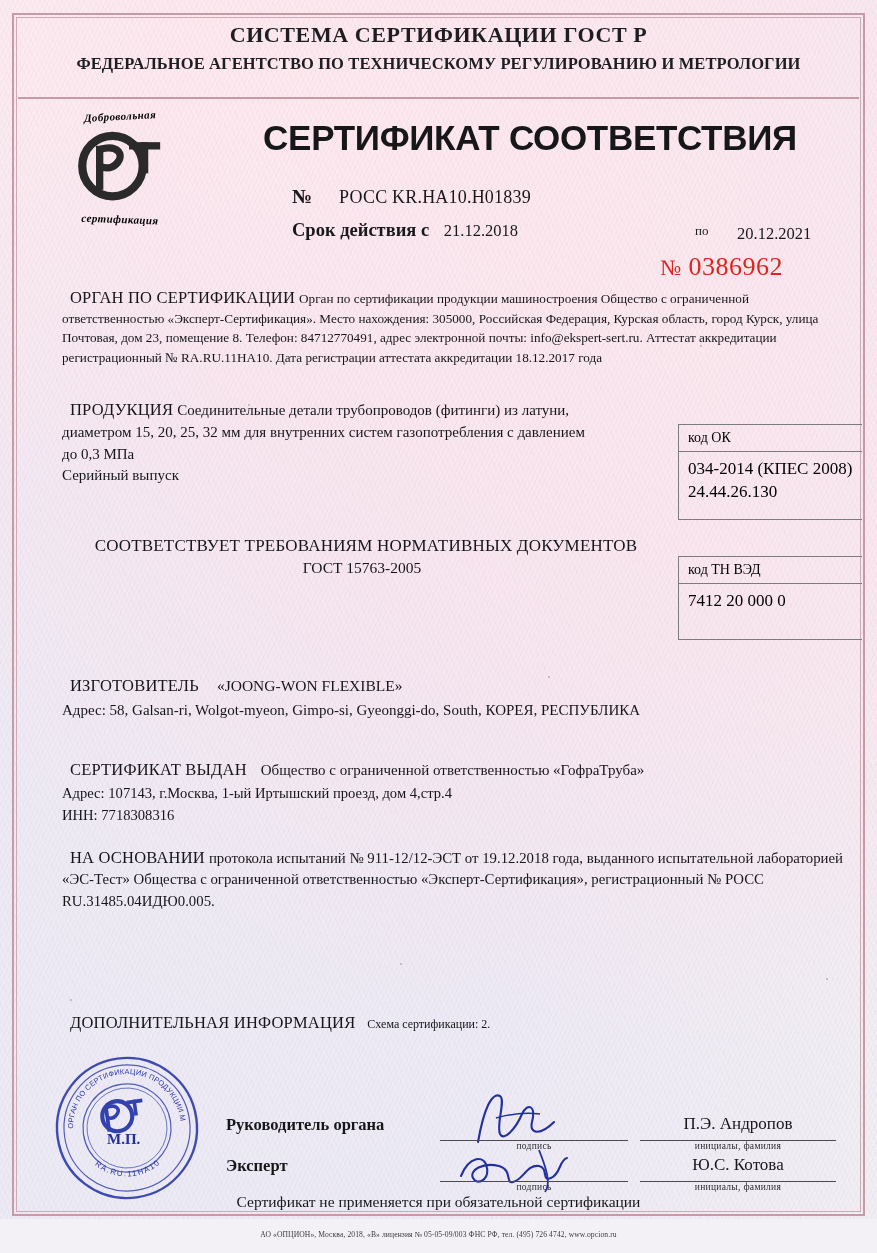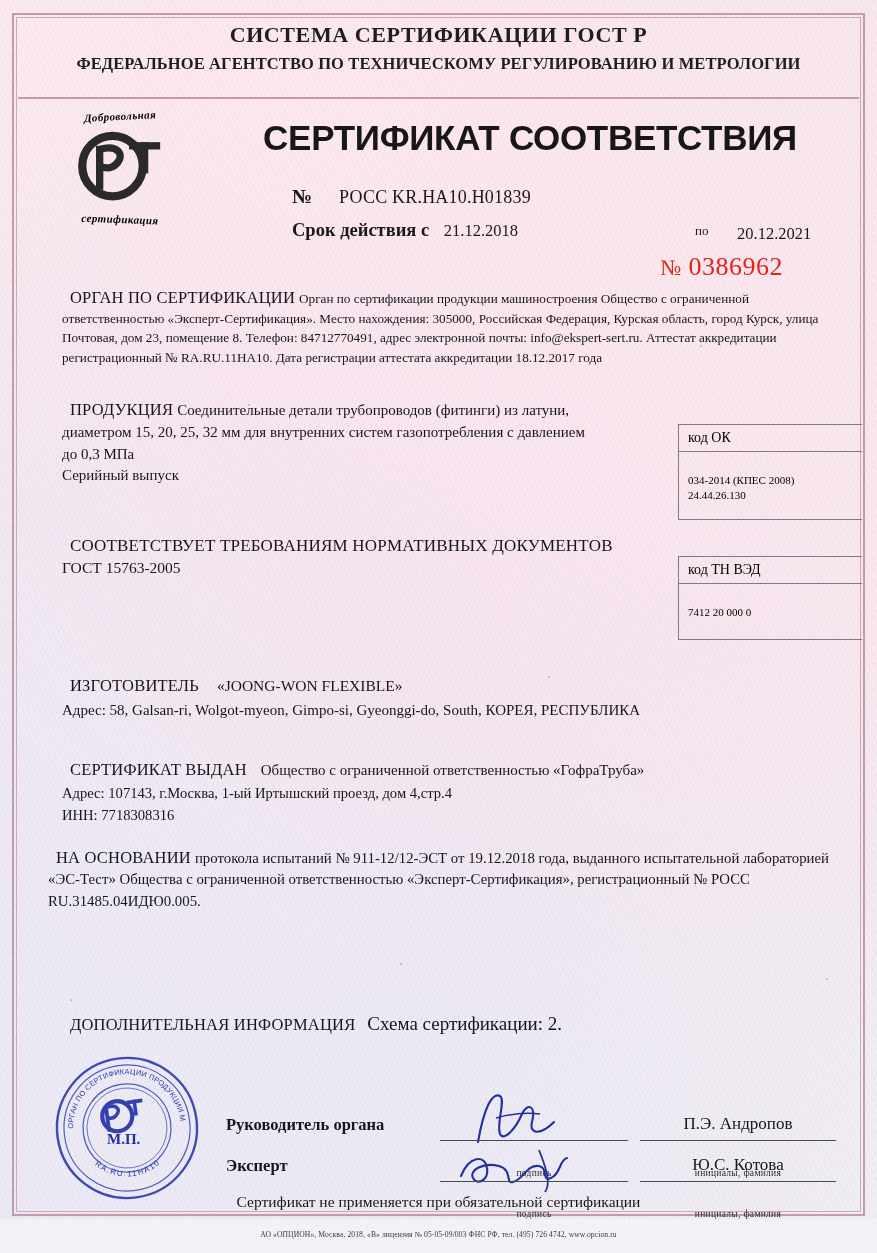--- a/index.html
+++ b/index.html
@@ -205,45 +205,44 @@
   }
   .box .box-cap {
     font-size: 14px;
     padding: 5px 0 3px 9px;
   }
   .box .box-line {
     border-top: 1px solid #7b7b80;
     margin: 2px 0 0 0;
   }
   .box .box-body {
-    font-size: 11px;
+    font-size: 17px;
     padding: 6px 0 4px 9px;
     line-height: 1.35;
-    margin-top: 15px;
   }
   #box-ok { left: 678px; top: 424px; width: 184px; height: 96px; }
   #box-tn { left: 678px; top: 556px; width: 184px; height: 84px; }
 
-  .sootv { left: 62px; top: 536px; width: 600px; }
+  .sootv { left: 62px; top: 536px; width: 600px; text-align: center; }
   .sootv .cap { font-size: 17px; }
   .sootv .v { font-size: 15.5px; margin-top: 3px; }
 
   .izg { left: 62px; top: 676px; width: 790px; }
   .izg .nm { font-size: 15.5px; margin-left: 14px; }
   .izg .addr { font-size: 15px; margin-top: 6px; }
 
   .vydan { left: 62px; top: 760px; width: 790px; }
   .vydan .nm { font-size: 15px; margin-left: 10px; }
   .vydan .l { font-size: 14.6px; margin-top: 5px; }
 
-  .osn { left: 48px; top: 848px; width: 790px; }
+  .osn { left: 62px; top: 848px; width: 790px; }
   .osn .t { font-size: 14.8px; line-height: 1.45; }
 
   .dop { left: 62px; top: 1013px; width: 790px; }
-  .dop .v { font-size: 19px; margin-left: 8px; text-align: right; }
+  .dop .v { font-size: 12px; margin-left: 8px; text-align: right; }
 
   
   .stamp {
     position: absolute;
     left: 52px; top: 1053px;
     width: 150px; height: 150px;
     color: #1f35a8;
   }
   .stamp svg { display: block; }
   .stamp .mp {
@@ -273,21 +272,20 @@
   #line-exp { left: 440px; top: 1181px; width: 188px; }
   #line-nm1 { left: 640px; top: 1140px; width: 196px; }
   #line-nm2 { left: 640px; top: 1181px; width: 196px; }
 
   .sig-sub {
     position: absolute;
     font-size: 9.5px;
     color: #2c2c30;
     text-align: center;
     letter-spacing: 0.3px;
-    margin-top: 27px;
   }
   #sub-ruk { left: 440px; top: 1141px; width: 188px; }
   #sub-exp { left: 440px; top: 1182px; width: 188px; }
   #sub-nm1 { left: 640px; top: 1141px; width: 196px; }
   #sub-nm2 { left: 640px; top: 1182px; width: 196px; }
 
   .sig-name {
     position: absolute;
     font-size: 17px;
     color: #17171a;

